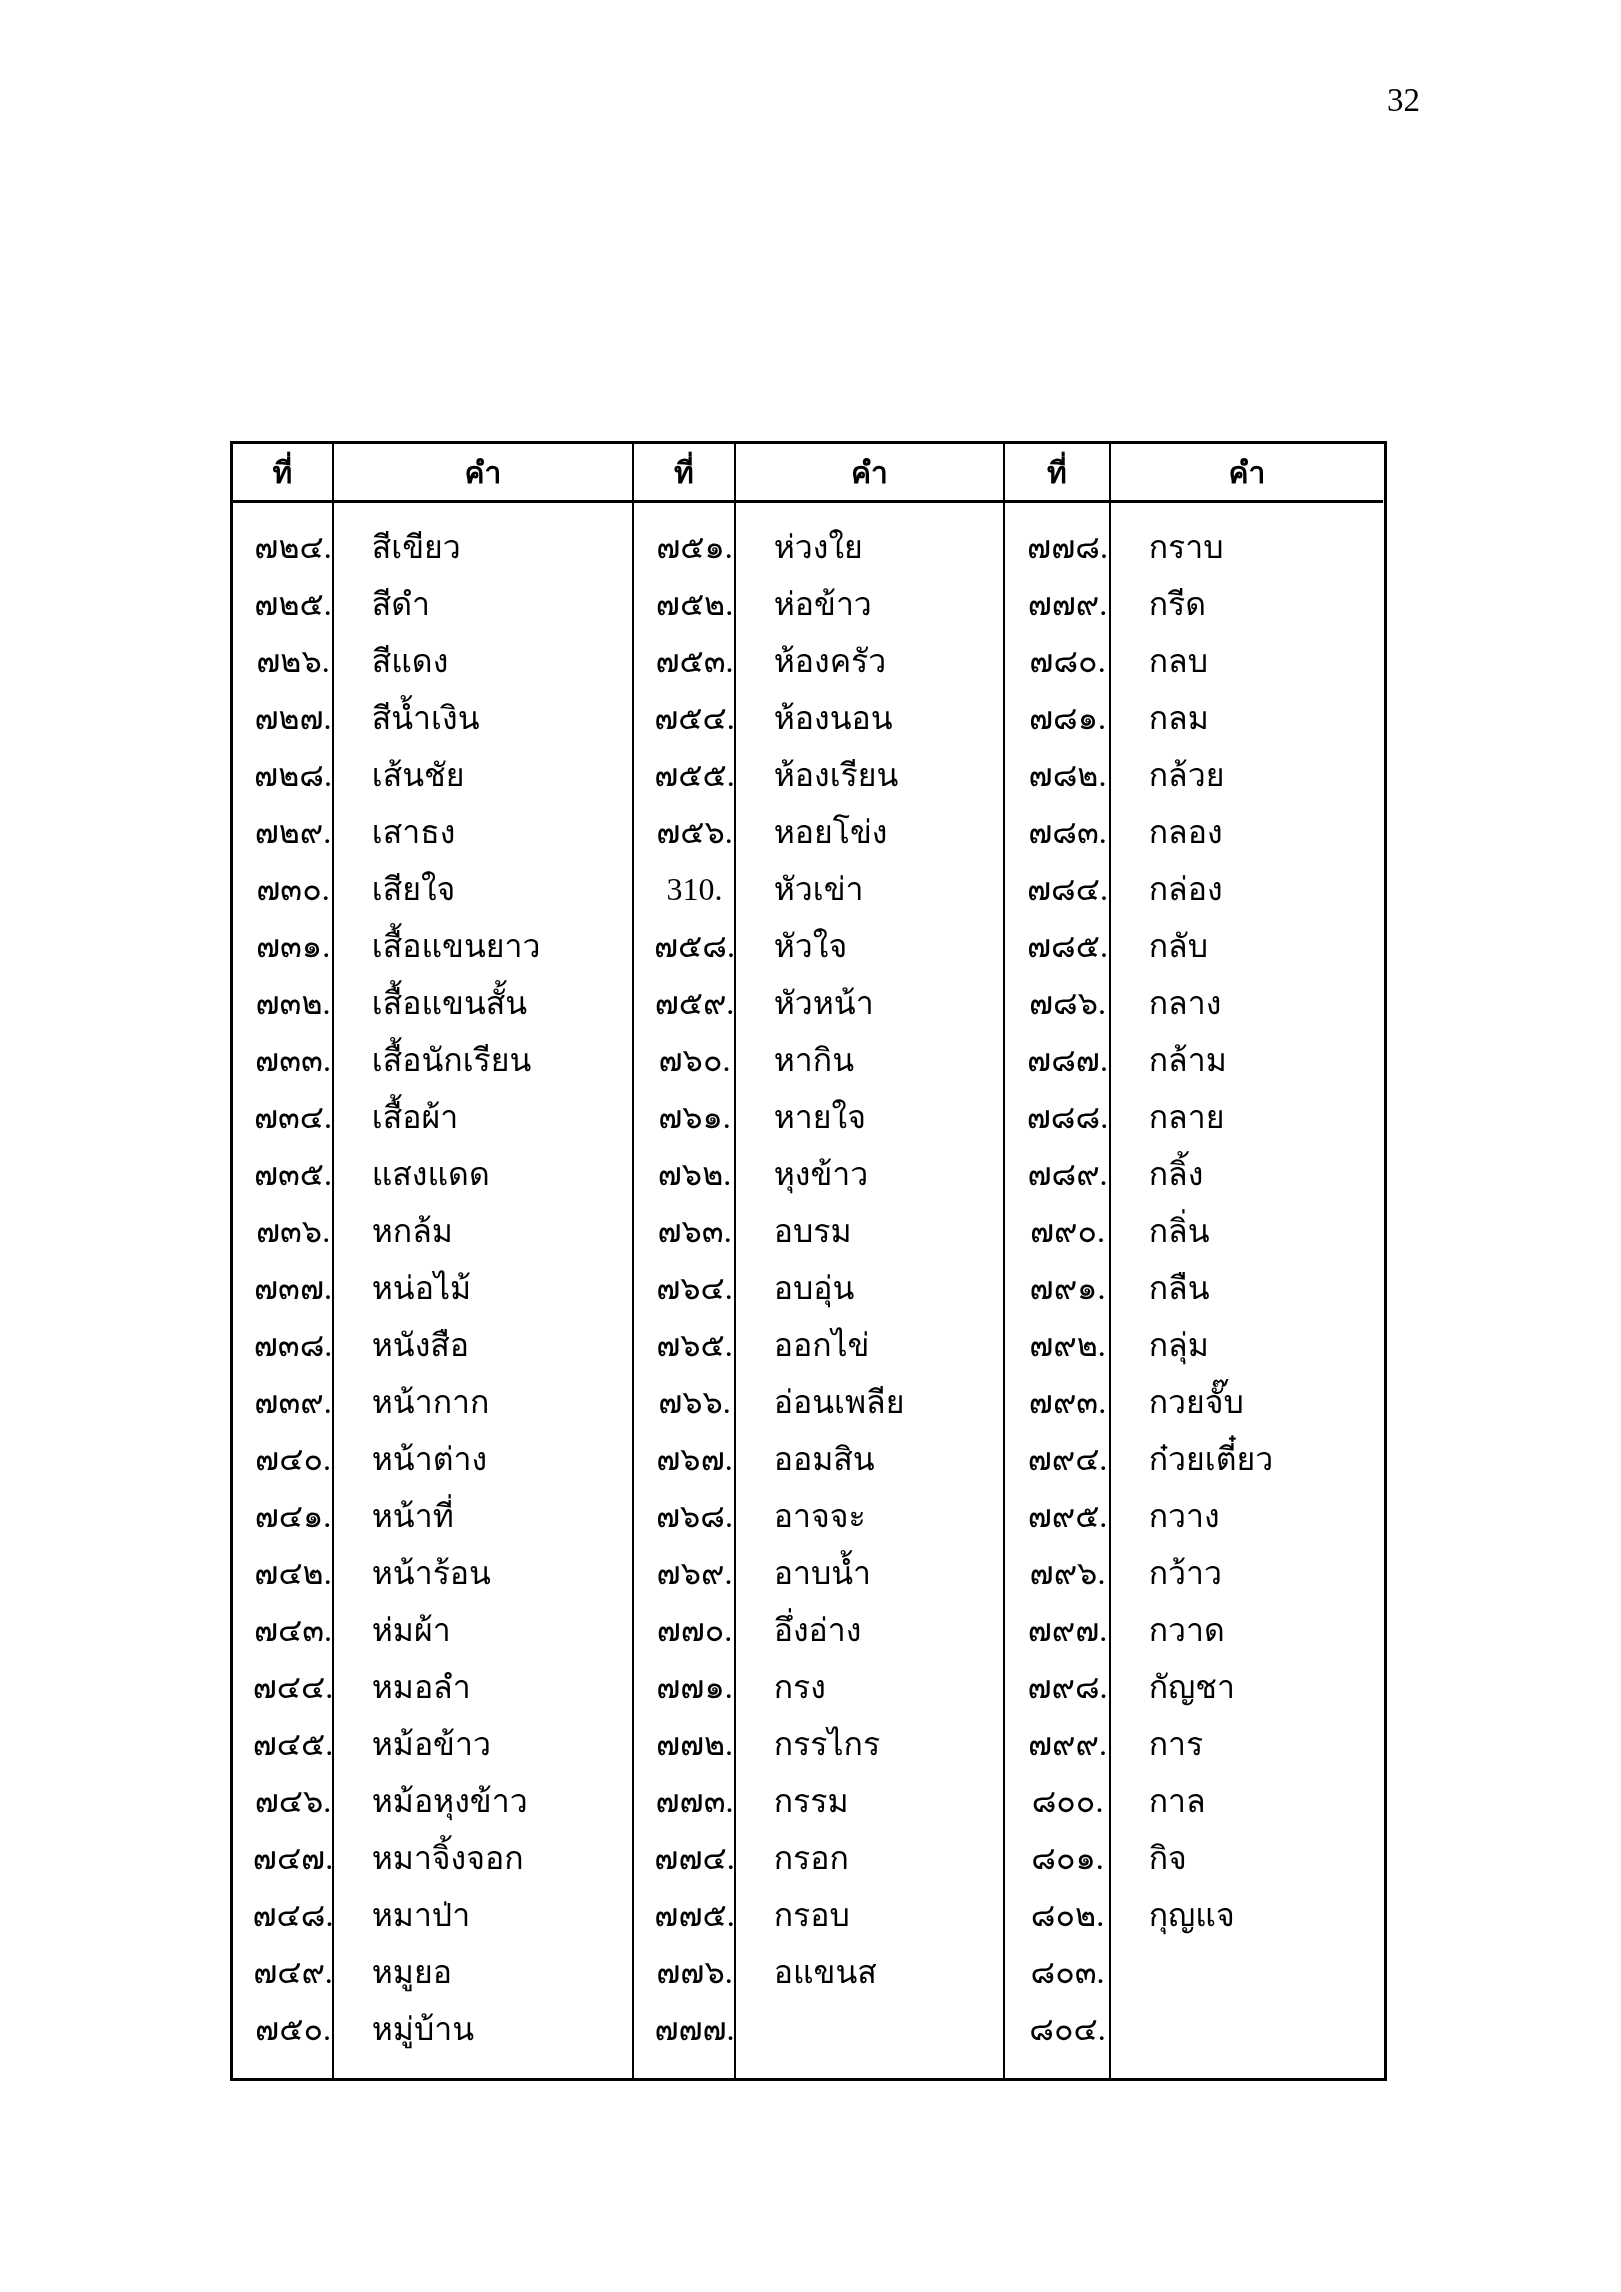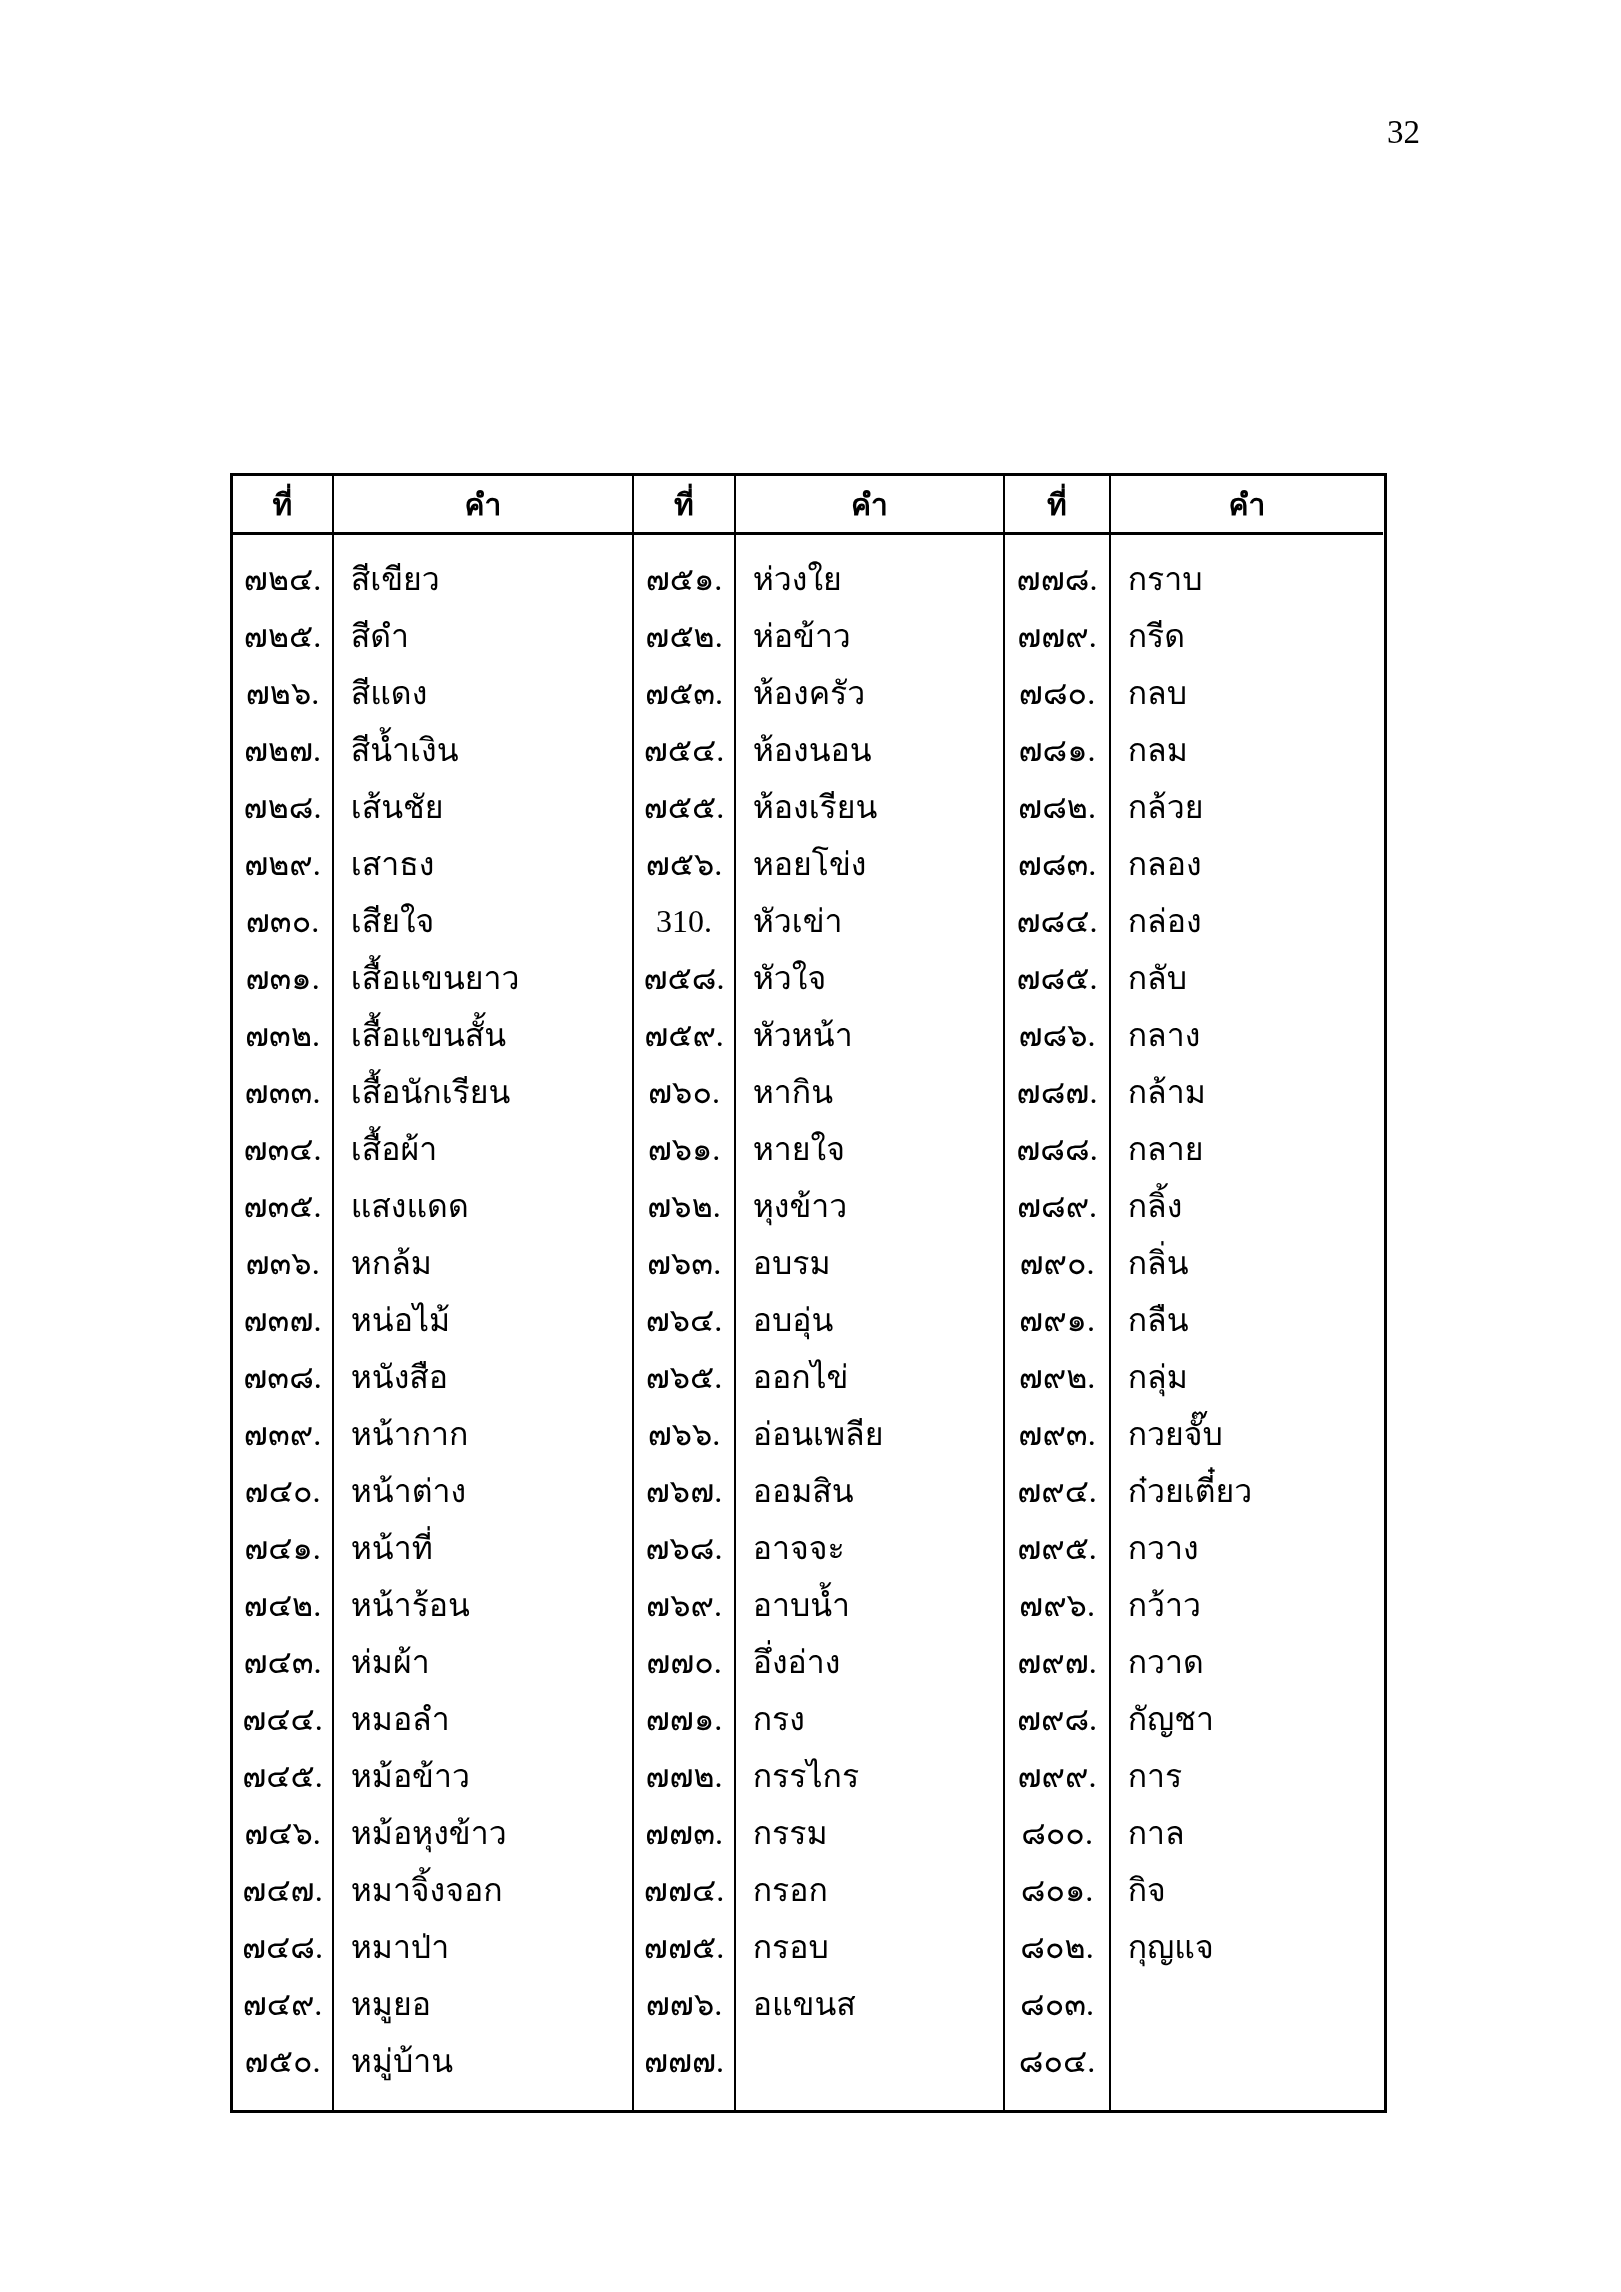--- a/index.html
+++ b/index.html
@@ -8,21 +8,20 @@
     background: #ffffff;
     font-family: "Liberation Serif", serif;
     color: #000000;
   }
   .page {
     position: relative;
     width: 1621px;
     height: 2259px;
     background: #ffffff;
     overflow: hidden;
-    margin-top: 32px;
   }
   .page-number {
     position: absolute;
     left: 1387px;
     top: 84px;
     font-size: 33px;
     line-height: 1;
   }
   .word-table {
     position: absolute;
@@ -43,20 +42,21 @@
     align-items: center;
     justify-content: center;
     font-weight: bold;
     font-size: 30px;
     line-height: 1.1;
   }
   .bcol {
     box-sizing: border-box;
     padding-top: 15.7px;
     overflow: hidden;
+    padding-left: 21px;
   }
   .vsep { border-right: 2.9px solid #000000; }
   .entry {
     height: 57px;
     display: flex;
     align-items: center;
     font-size: 32px;
     line-height: 1.1;
   }
   .entry.num { justify-content: center; }

